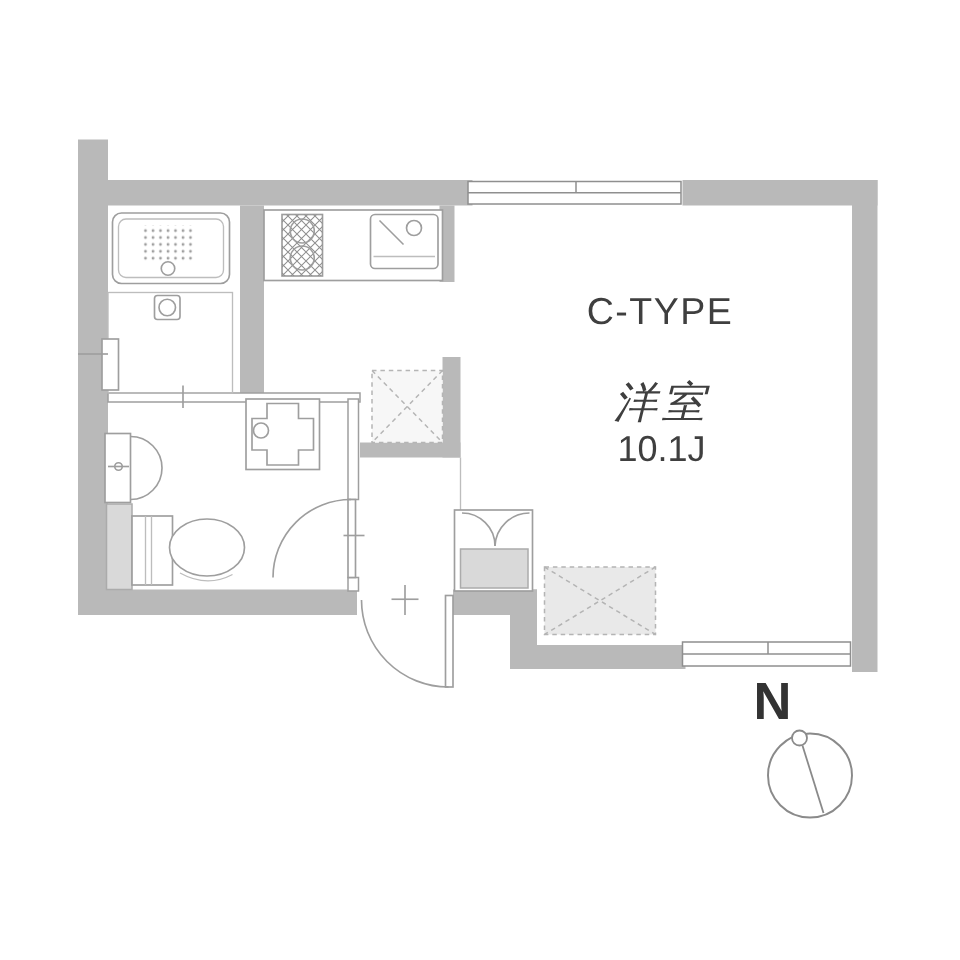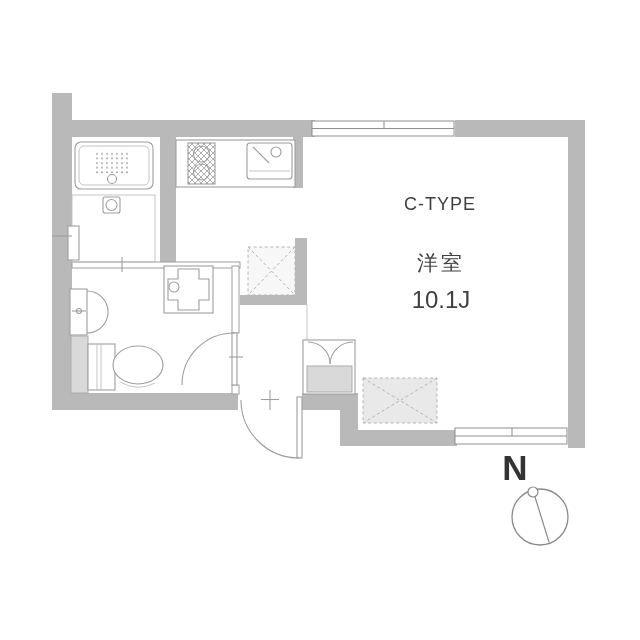--- a/index.html
+++ b/index.html
@@ -8,22 +8,22 @@
   #plan-svg{position:absolute;left:0;top:0;}
   .wall{fill:#b9b9b9;stroke:none;}
   .thinwall{fill:#ffffff;stroke:#9e9e9e;stroke-width:1;}
   .fx{fill:#ffffff;stroke:#9e9e9e;stroke-width:1.1;}
   .ln{fill:none;stroke:#9e9e9e;stroke-width:1.1;}
   .lnl{fill:none;stroke:#bdbdbd;stroke-width:0.9;}
   .win{fill:#ffffff;stroke:#8f8f8f;stroke-width:1;}
   .winln{stroke:#8f8f8f;stroke-width:1;fill:none;}
   .dash{stroke-dasharray:3,2.6;}
   .lbl{position:absolute;color:#3f3f3f;text-align:center;}
-  .type-label{left:361px;top:194px;width:158px;font-size:18px;font-weight:500;letter-spacing:1px;}
-  .room-name{left:371px;top:249px;width:140px;font-size:21px;font-weight:500;letter-spacing:3px;}
+  .type-label{left:361px;top:194px;width:158px;font-size:25px;font-weight:500;letter-spacing:1px;}
+  .room-name{left:371px;top:249px;width:140px;font-size:29px;font-weight:500;letter-spacing:3px;font-style:italic;}
   .room-size{left:371px;top:286px;width:140px;font-size:24px;font-weight:500;}
   .north-label{left:496px;top:448px;width:38px;font-size:35px;font-weight:bold;color:#333333;}
 </style>
 </head>
 <body>
 
 <div id="stage">
 
   <svg id="plan-svg" width="640" height="640" viewBox="0 0 640 640">
     <defs>

